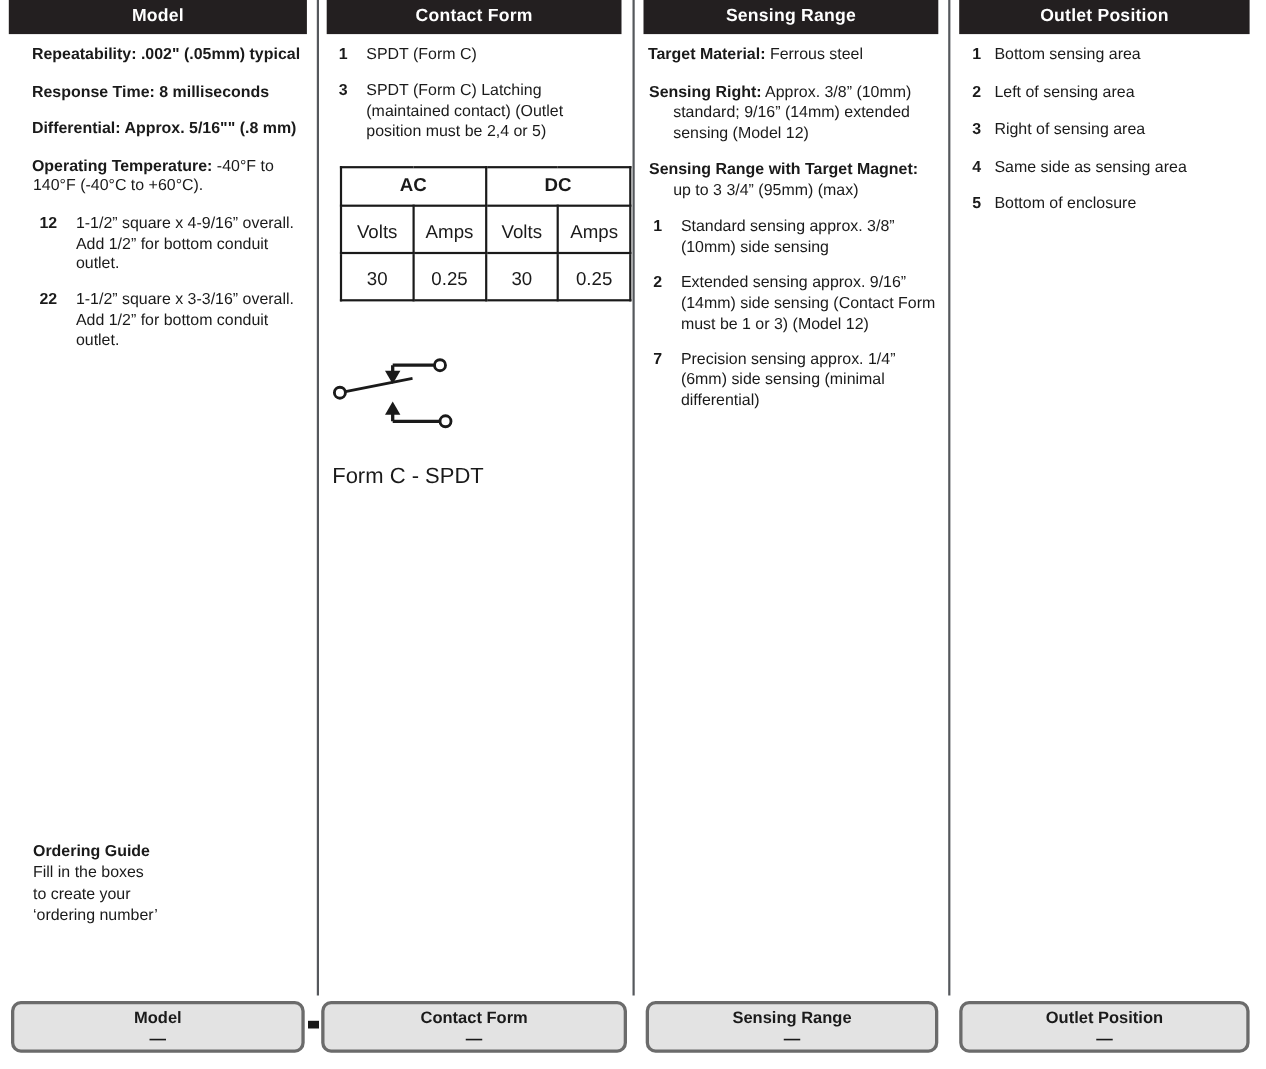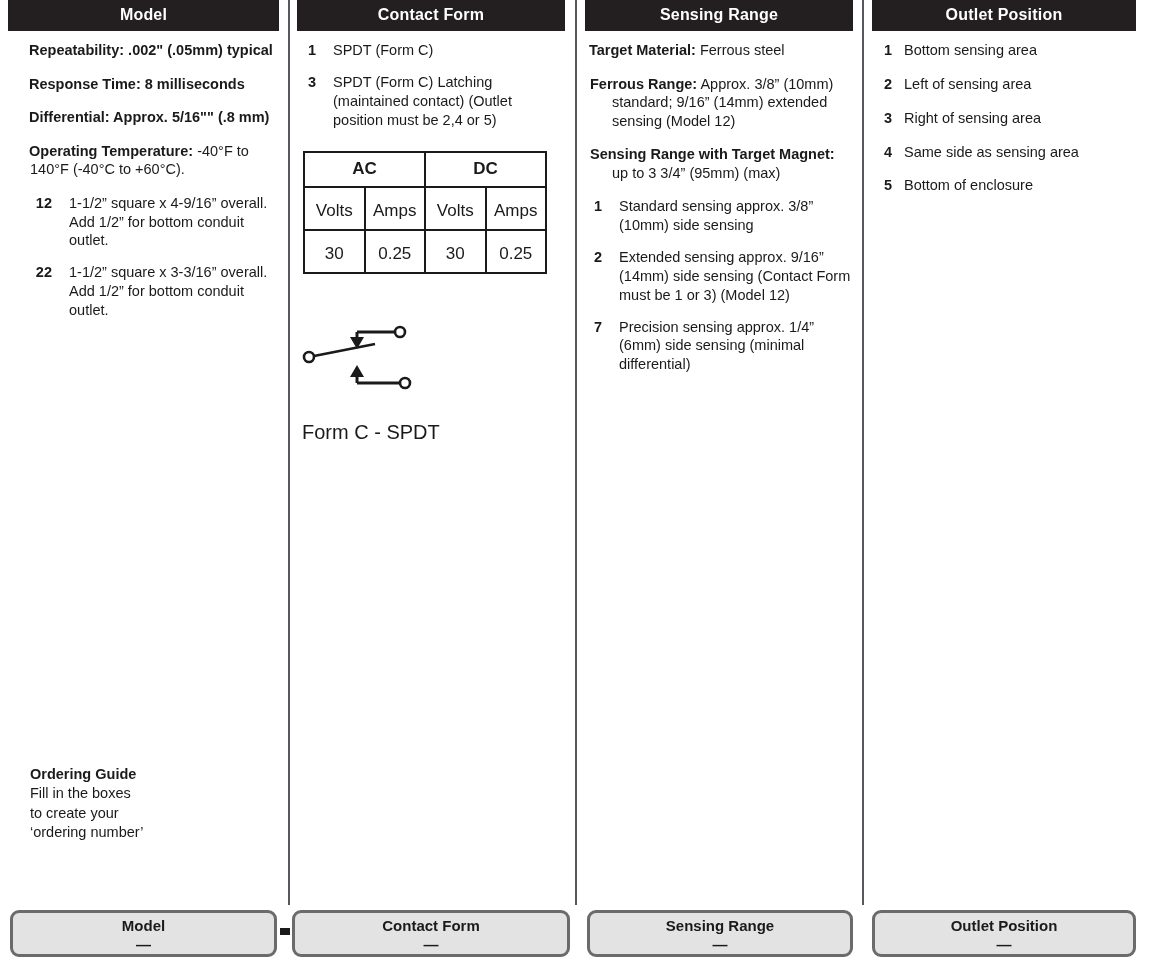--- a/index.html
+++ b/index.html
@@ -99,23 +99,23 @@
   .col-2 .opt .num { width: 12px; margin-right: 17px; }
 
   .col-3 .opt { margin-left: 5px; }
   .col-3 .opt .num { width: 12px; margin-right: 17px; }
 
   .col-4 .opt { margin-left: 8px; margin-bottom: 15px; }
   .col-4 .opt .num { width: 12px; margin-right: 12px; }
 
   
   .ratings {
-    margin: 22px 0 0 6px;
+    margin: 22px 0 0 12px;
     border-collapse: collapse;
-    width: 244px;
+    width: 265px;
     table-layout: fixed;
   }
   .ratings td {
     border: 2px solid #1a1a1a;
     text-align: center;
     font-size: 17px;
     padding: 13px 0 8px 0;
   }
   .ratings td.head {
     font-weight: bold;
@@ -265,21 +265,21 @@
     </div>
   </div>
 
   <div class="col col-3">
     <div class="bar">Sensing Range</div>
 
     <div class="spec">
       <span class="lbl">Target Material:</span><span> Ferrous steel</span>
     </div>
     <div class="spec hang">
-      <span class="lbl">Ferrous Range:</span><span> Approx. 3/8” (10mm) standard;  9/16” (14mm) extended sensing (Model 12)</span>
+      <span class="lbl">Sensing Right:</span><span> Approx. 3/8” (10mm) standard;  9/16” (14mm) extended sensing (Model 12)</span>
     </div>
     <div class="spec hang">
       <span class="lbl">Sensing Range with Target Magnet:</span><span> up to 3 3/4” (95mm) (max)</span>
     </div>
 
     <div class="opt">
       <span class="num">1</span>
       <span class="txt">Standard sensing approx. 3/8” (10mm) side sensing</span>
     </div>
     <div class="opt">

